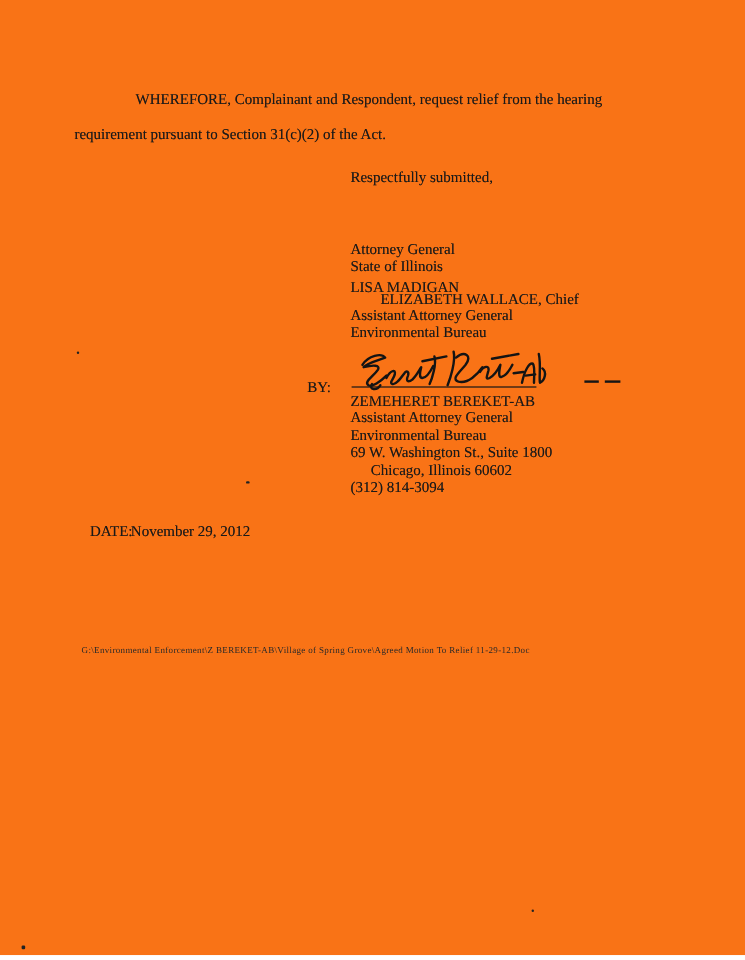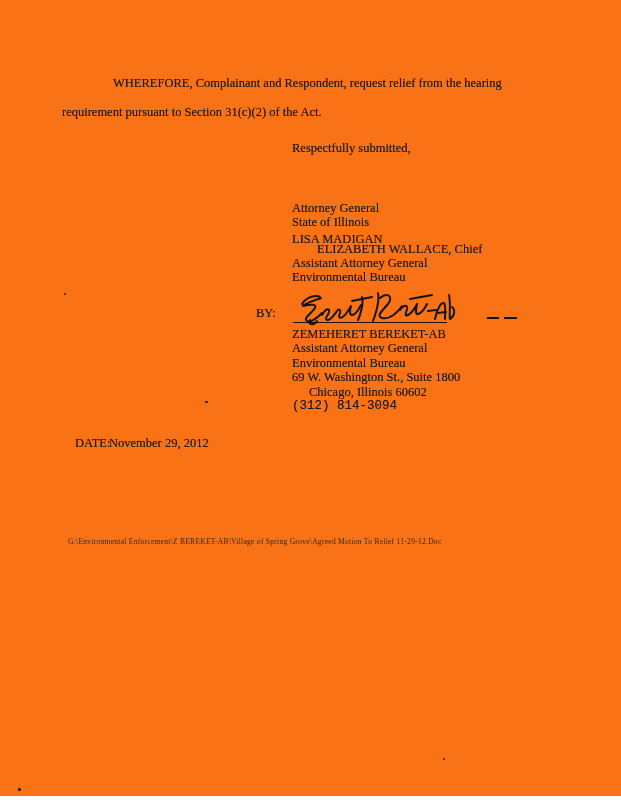--- a/index.html
+++ b/index.html
@@ -73,21 +73,21 @@
   <div class="txt" style="left:292px; top:141px;">Respectfully submitted,</div>
 
   <div class="txt" style="left:292px; top:187px;margin-top:45px;">LISA MADIGAN</div>
   <div class="txt" style="left:292px; top:201px;">Attorney General</div>
   <div class="txt" style="left:292px; top:215px;">State of Illinois</div>
 
   <div class="txt" style="left:292px; top:242px;margin-left:25px;">ELIZABETH WALLACE, Chief</div>
   <div class="txt" style="left:292px; top:256px;">Assistant Attorney General</div>
   <div class="txt" style="left:292px; top:270px;">Environmental Bureau</div>
 
-  <div class="txt" style="left:256px; top:306px;">BY:</div>
+  <div class="txt" style="left:256px; top:316px;">BY:</div>
 
   <div class="sig-underline"></div>
 
   <svg class="sig-svg" viewBox="0 0 162 36">
     <g fill="none" stroke="#141414" stroke-width="2" stroke-linecap="round" stroke-linejoin="round">
 
       <path d="M8,13 C13,5 24,3 27,7 C22,9 13,11 9,15 C17,13 23,13 21,17 C17,23 9,27 13,30 C16,32 23,27 28,22"></path>
       <path d="M16,29 C13,34 20,35 23,30"></path>
 
       <path d="M28,24 C31,18 36,16 35,21 C34,25 30,28 33,29 C36,30 40,24 43,20 C45,17 47,19 46,22 C44,27 46,28 50,25 C53,22 55,18 57,15 C56,19 55,24 58,24 C62,24 65,18 67,14"></path>
@@ -111,21 +111,21 @@
   </svg>
 
   <div class="stray-dash dash-a"></div>
   <div class="stray-dash dash-b"></div>
 
   <div class="txt" style="left:292px; top:327px;text-align:center;">ZEMEHERET BEREKET-AB</div>
   <div class="txt" style="left:292px; top:341px;">Assistant Attorney General</div>
   <div class="txt" style="left:292px; top:356px;">Environmental Bureau</div>
   <div class="txt" style="left:292px; top:370px;">69 W. Washington St., Suite 1800</div>
   <div class="txt" style="left:292px; top:385px;margin-left:17px;">Chicago, Illinois 60602</div>
-  <div class="txt" style="left:292px; top:399px;font-family:Liberation Mono, monospace;">(312) 814-3094</div>
+  <div class="txt" style="left:292px; top:399px;">(312) 814-3094</div>
 
   <div class="txt" style="left:75px; top:436px;">DATE:</div>
   <div class="txt" style="left:109px; top:436px;">November 29, 2012</div>
 
   <div class="txt small" style="left:68px; top:492px;margin-top:43px;">G:\Environmental Enforcement\Z BEREKET-AB\Village of Spring Grove\Agreed Motion To Relief 11-29-12.Doc</div>
 
   <div class="speck speck-1"></div>
   <div class="speck speck-2"></div>
   <div class="speck speck-3"></div>
   <div class="speck speck-4"></div>

